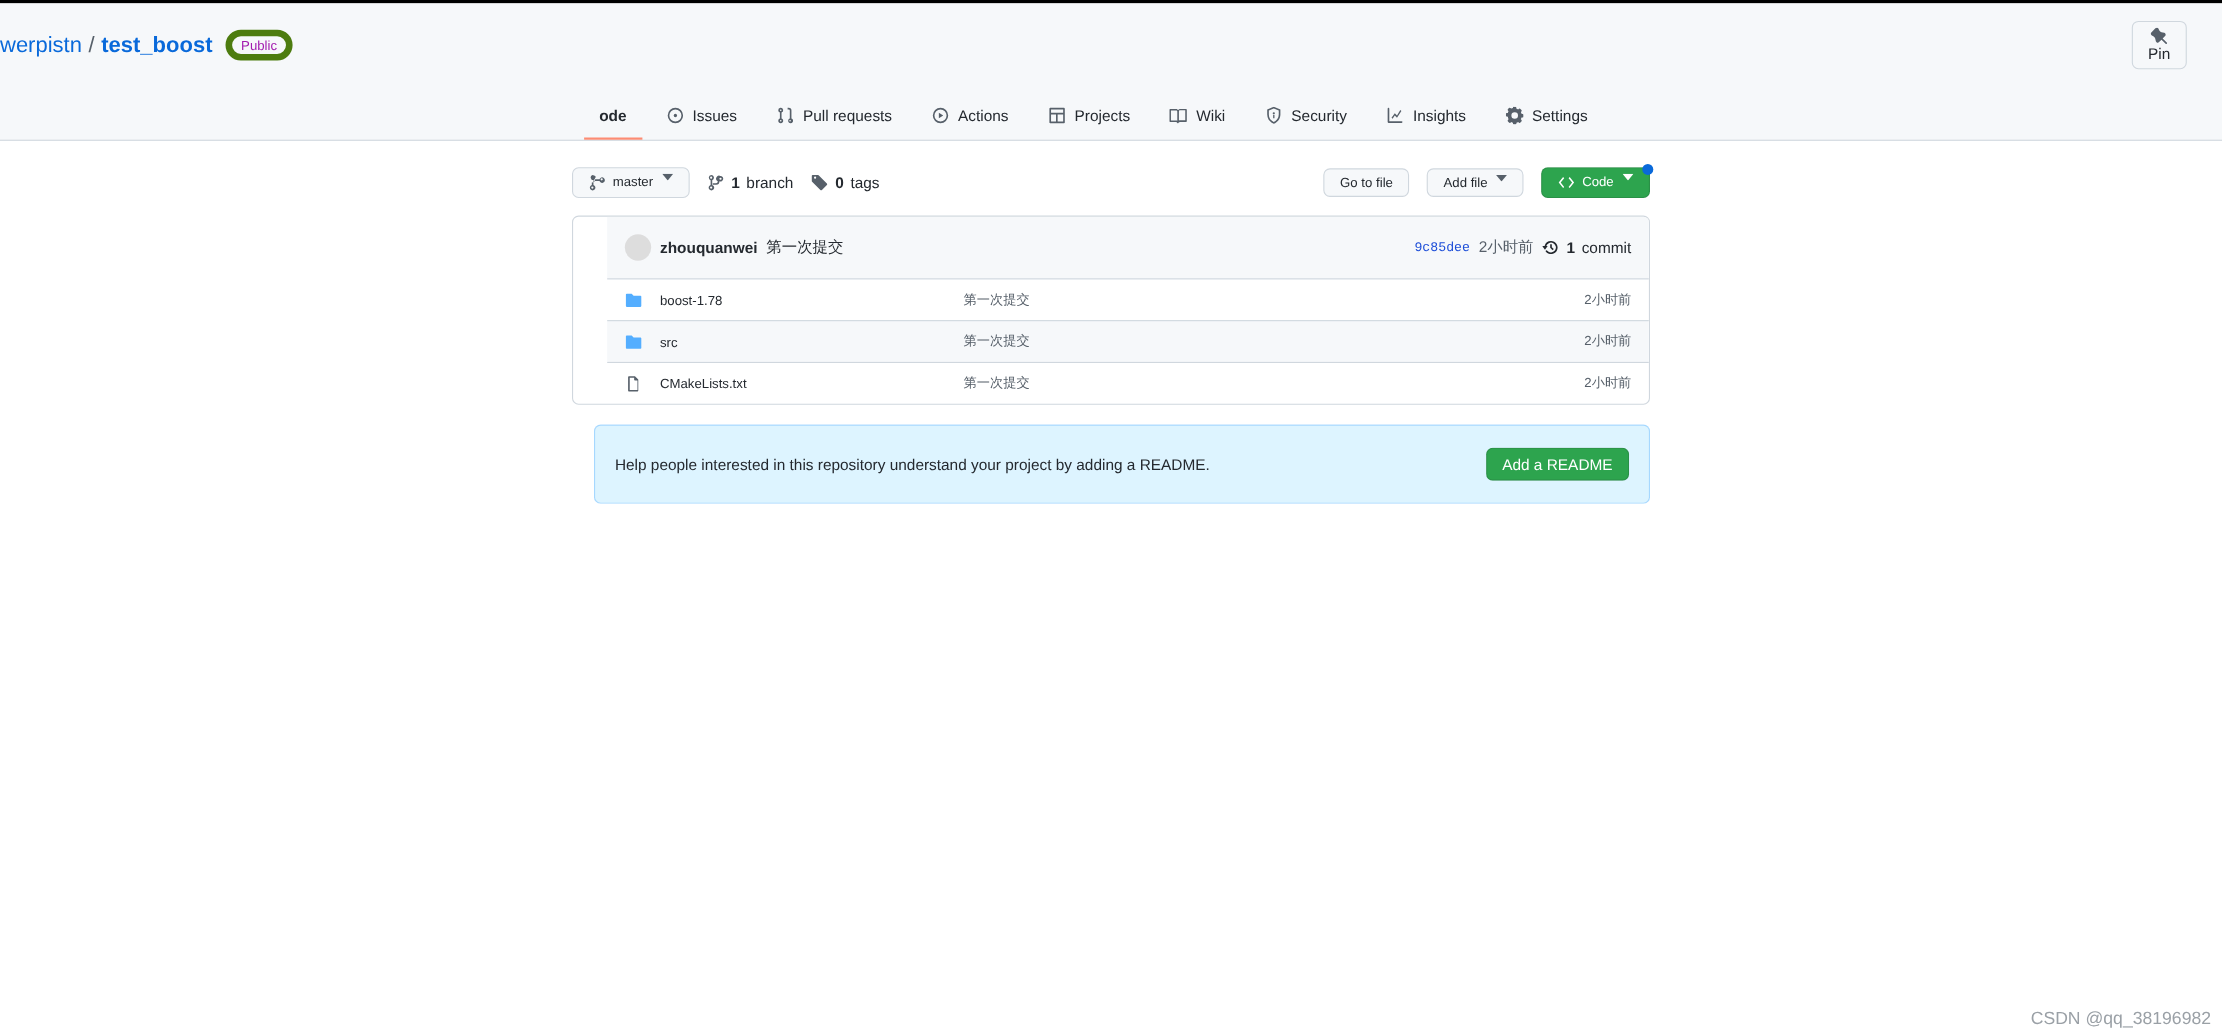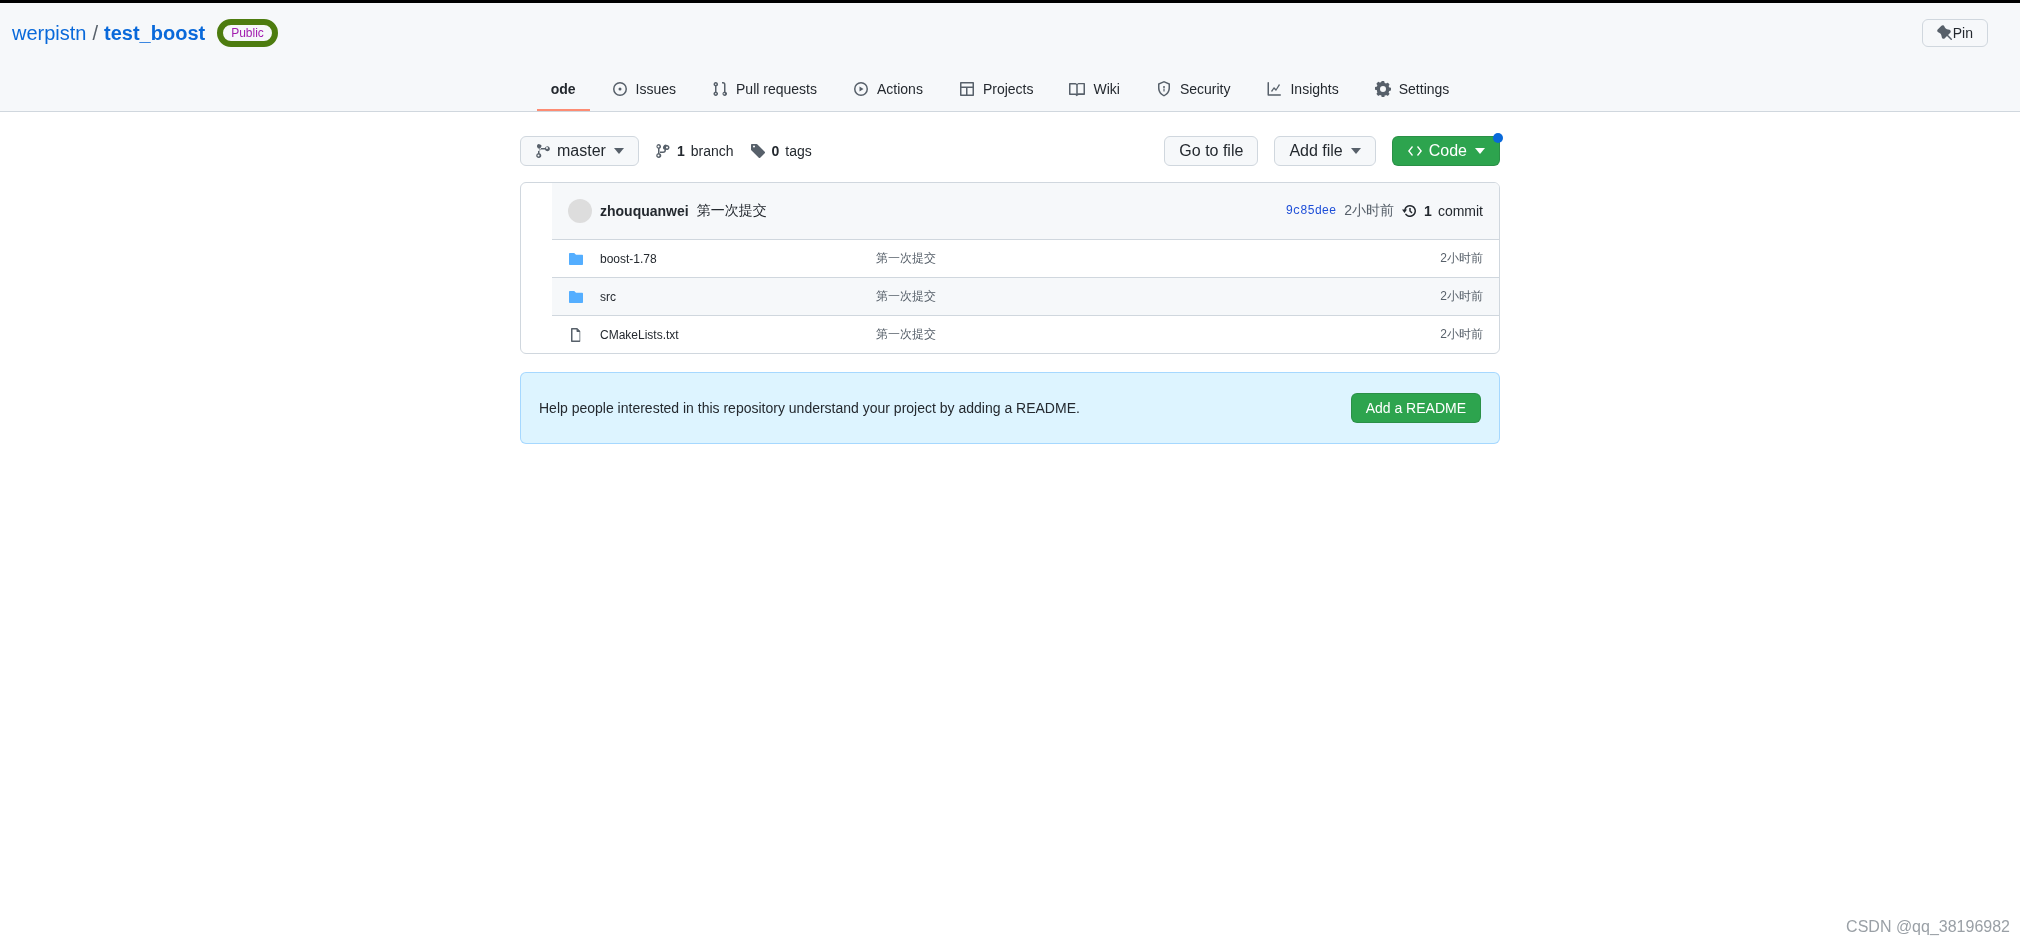--- a/index.html
+++ b/index.html
@@ -8,21 +8,21 @@
     font-family: -apple-system, BlinkMacSystemFont, "Segoe UI", Helvetica, Arial, sans-serif;
     font-size: 14px;
     color: #24292f;
     background: #ffffff;
     border-top: 3px solid #000;
   }
 
   
   .pagehead {
     background: #f6f8fa;
-    padding: 16px 32px 0 12px;
+    padding: 16px 32px 0 0;
     border-bottom: 1px solid #d0d7de;
   }
   .title-row {
     display: flex;
     align-items: center;
     padding-left: 0;
   }
   .repo-title {
     display: flex;
     align-items: center;
@@ -44,20 +44,21 @@
   .pin-btn {
     display: inline-flex;
     align-items: center;
     gap: 0;
     font-size: 14px;
     color: #24292f;
     background: #f6f8fa;
     border: 1px solid #d0d7de;
     border-radius: 6px;
     padding: 5px 14px;
+    flex-direction: column;
   }
 
   
   .repo-nav {
     display: flex;
     gap: 8px;
     margin-top: 24px;
     font-size: 14px;
     justify-content: center;
   }
@@ -85,24 +86,23 @@
   
   .action-bar {
     display: flex;
     align-items: center;
     gap: 16px;
     margin-bottom: 16px;
     font-size: 14px;
   }
   .btn {
     display: inline-flex;
-    align-items: center;
     gap: 6px;
     padding: 5px 14px;
-    font-size: 16px;
+    font-size: 12px;
     font-weight: 500;
     color: #24292f;
     background: #f6f8fa;
     border: 1px solid #d0d7de;
     border-radius: 6px;
     white-space: nowrap;
   }
   .btn-primary {
     color: #fff;
     background: #2da44e;
@@ -174,20 +174,21 @@
   .readme-banner {
     display:flex;
     align-items:center;
     gap:16px;
     margin-top:18px;
     padding: 20px 18px;
     border:1px solid rgba(84,174,255,.4);
     border-radius:6px;
     background:#ddf4ff;
     font-size:14px;
+    margin-left:20px;
   }
   .readme-banner .spacer{flex:1;}
   .readme-btn{
     color:#fff;background:#2da44e;border:1px solid rgba(27,31,36,.15);
     border-radius:6px;padding:6px 14px;font-weight:500;font-size:14px;
   }
 
   .watermark{
     position:fixed; bottom:6px; right:10px;
     font-size:16px; color:#9aa0a6;

